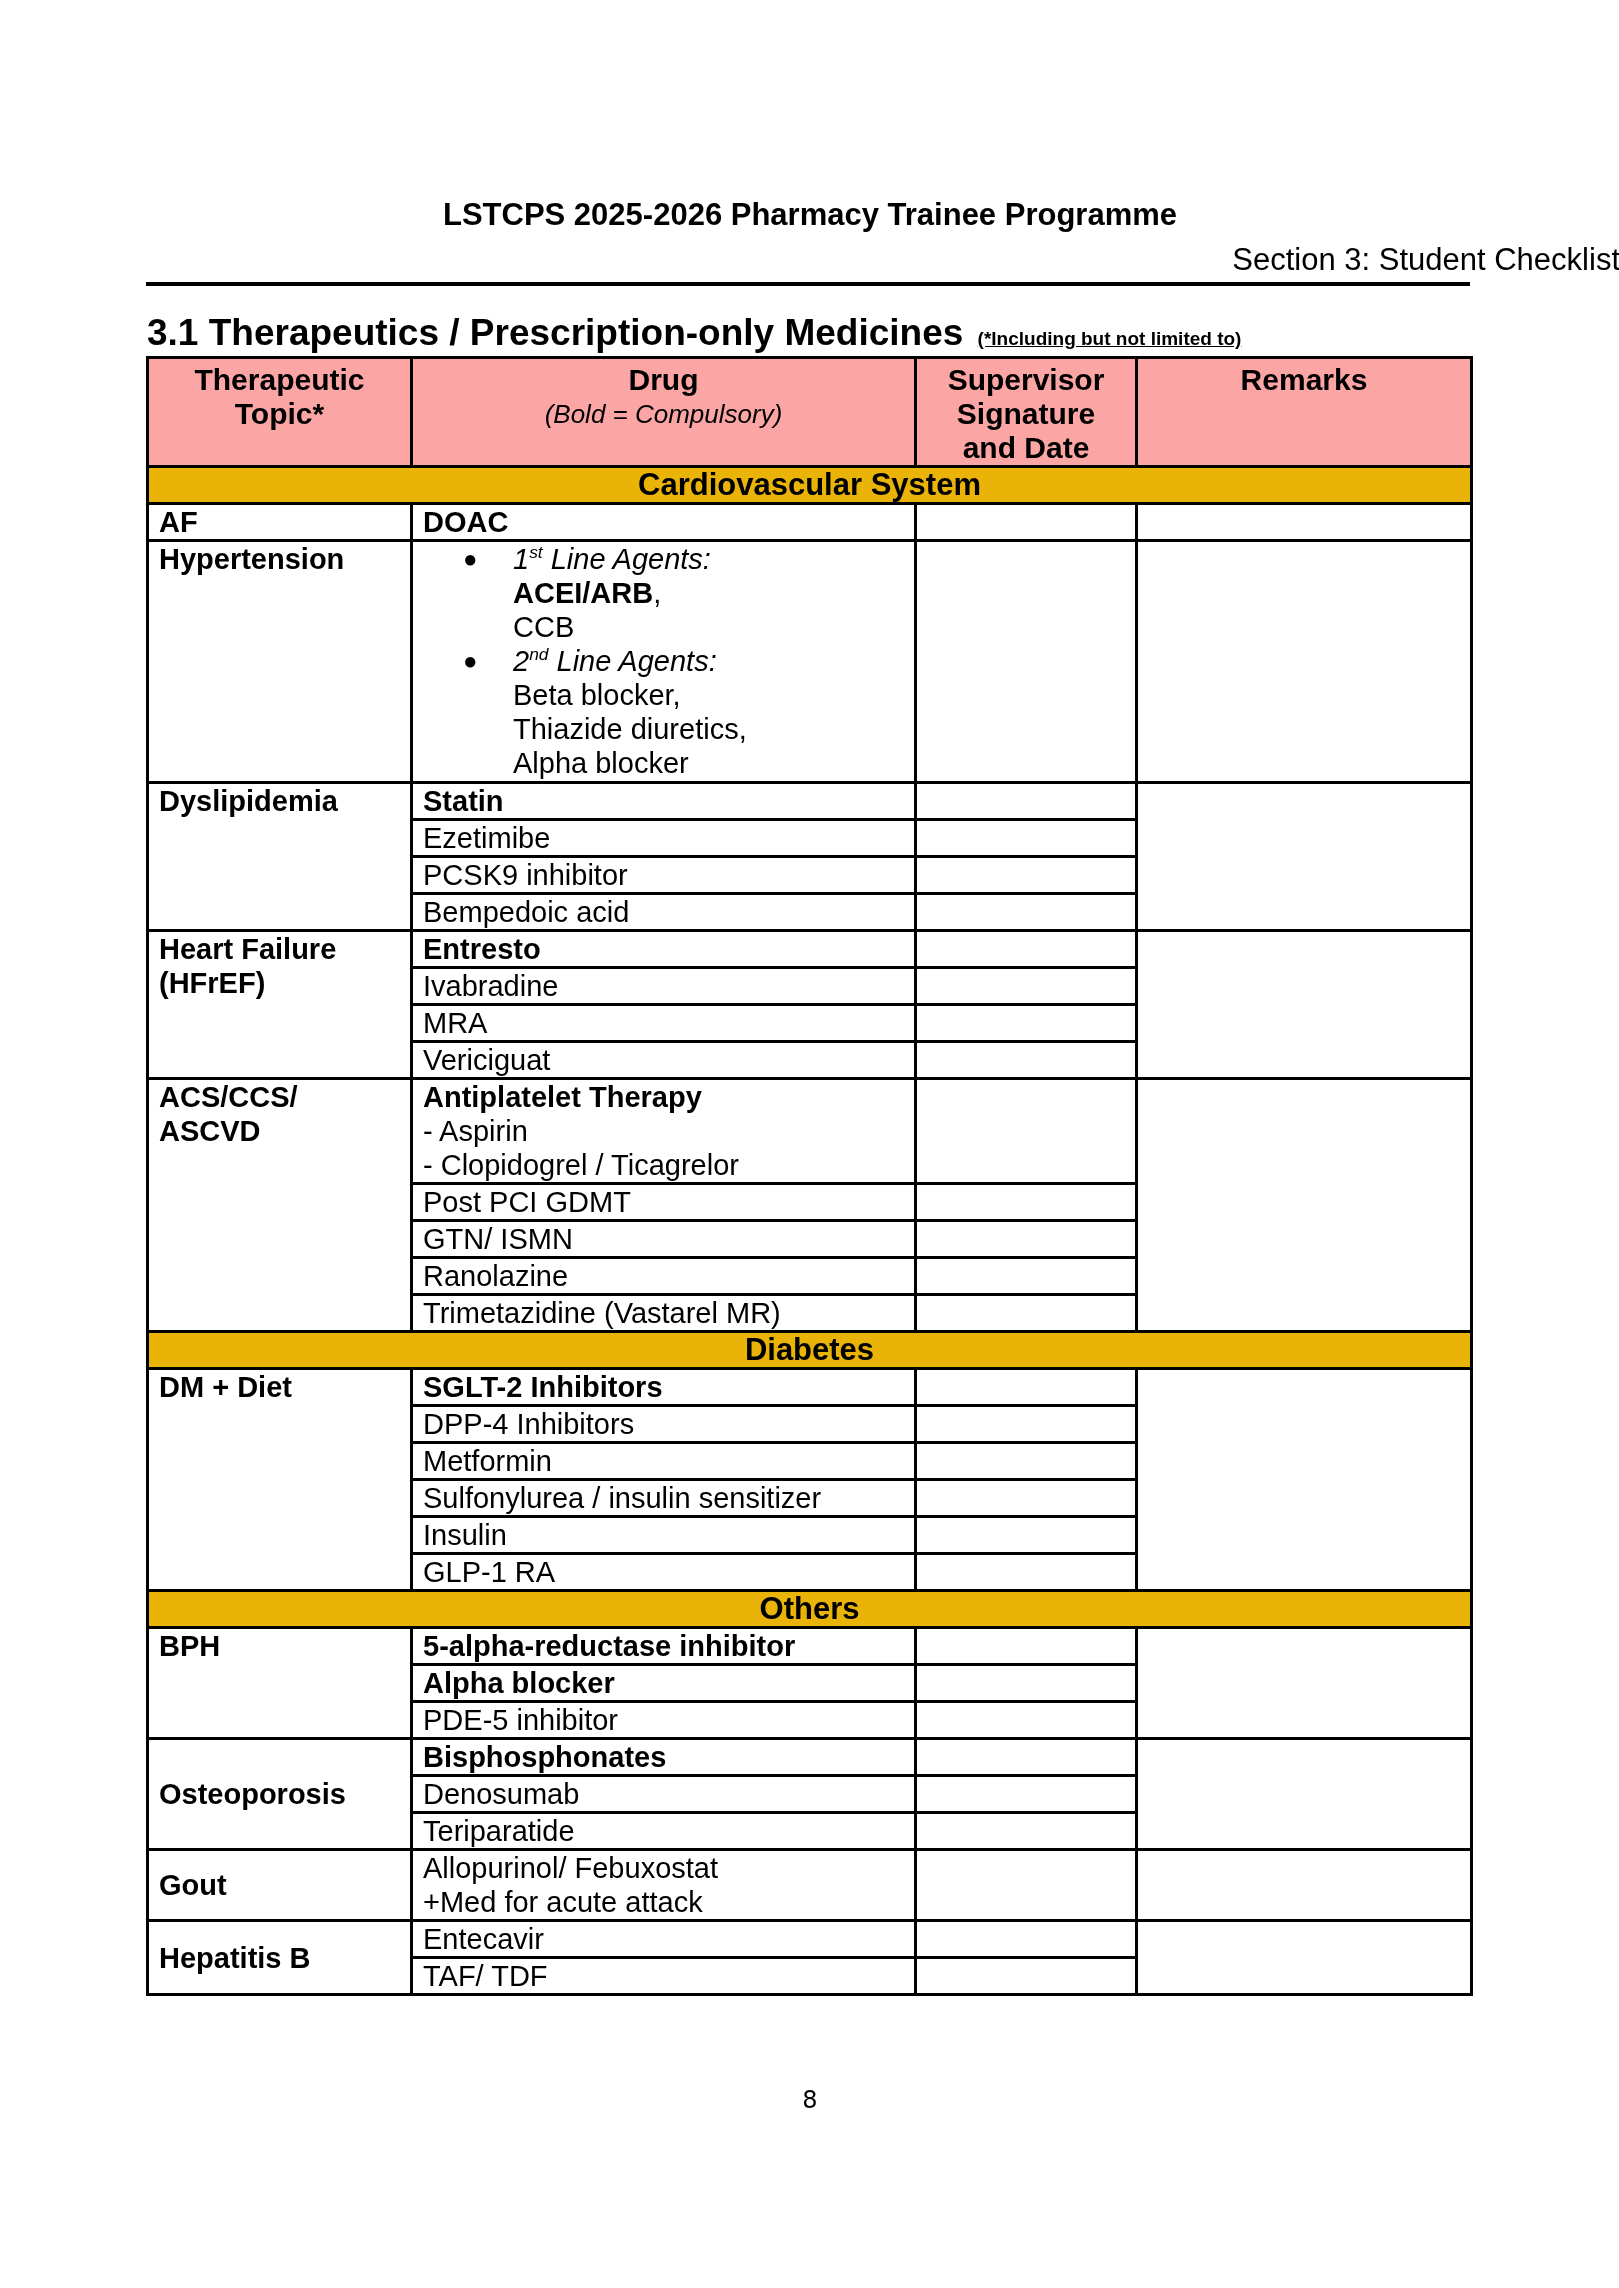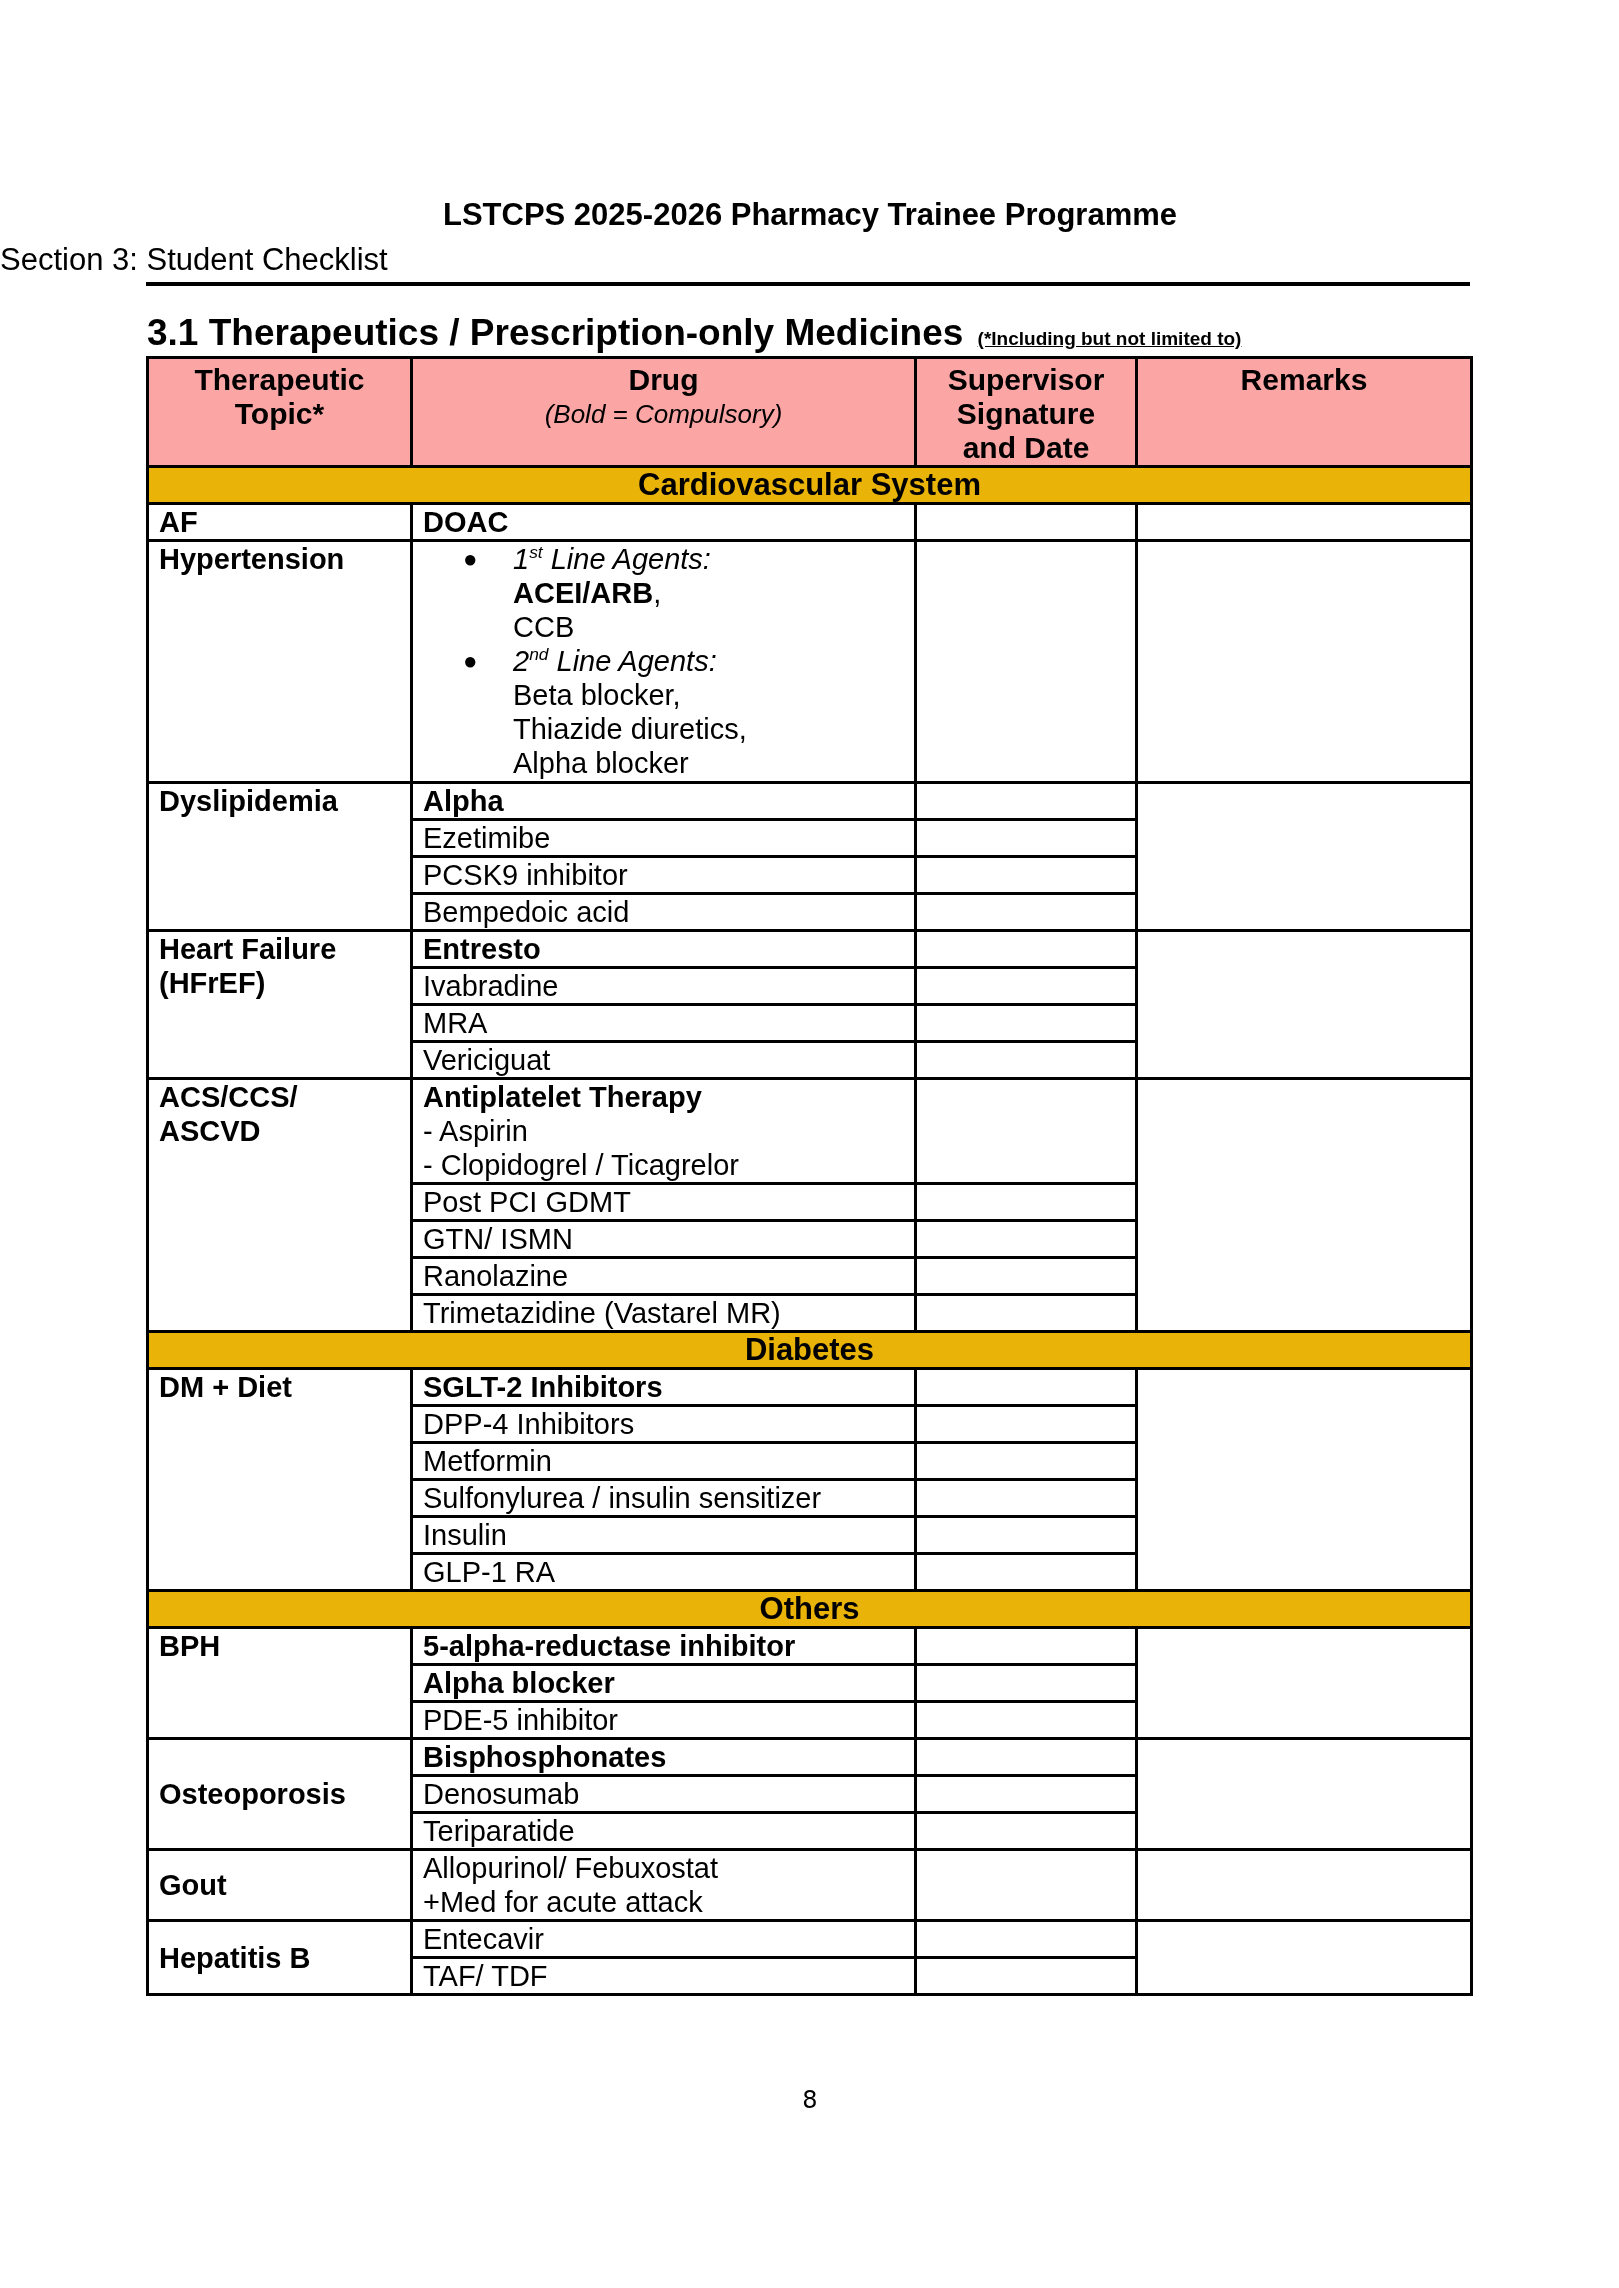--- a/index.html
+++ b/index.html
@@ -6,21 +6,21 @@
   body {
     width: 1620px; height: 2289px; position: relative; overflow: hidden;
     font-family: "Liberation Sans", sans-serif; color: #000;
   }
   .doc-title {
     position: absolute; left: 0; width: 1620px; top: 195px;
     text-align: center; font-weight: bold; font-size: 31px; line-height: 40px;
   }
   .doc-subtitle {
     position: absolute; left: 0; width: 1620px; top: 240px;
-    text-align: left; font-size: 31px; line-height: 40px;
+    text-align: right; font-size: 31px; line-height: 40px;
   }
   .rule {
     position: absolute; left: 146px; width: 1324px; top: 282px; height: 4px; background: #000;
   }
   .section-heading {
     position: absolute; left: 147px; top: 311px; white-space: nowrap;
     font-weight: bold; font-size: 37px; line-height: 44px;
   }
   .section-heading .note {
     font-size: 19px; text-decoration: underline; margin-left: 4px; vertical-align: baseline;
@@ -132,21 +132,21 @@
             <span class="sub">Alpha blocker</span>
           </li>
         </ul>
       </td>
       <td class="sig"></td>
       <td class="remarks"></td>
     </tr>
 
     <tr>
       <td class="topic" rowspan="4">Dyslipidemia</td>
-      <td class="drug b">Alpha</td>
+      <td class="drug b">Statin</td>
       <td class="sig"></td>
       <td class="remarks" rowspan="4"></td>
     </tr>
     <tr>
       <td class="drug">Ezetimibe</td>
       <td class="sig"></td>
     </tr>
     <tr>
       <td class="drug">PCSK9 inhibitor</td>
       <td class="sig"></td>

